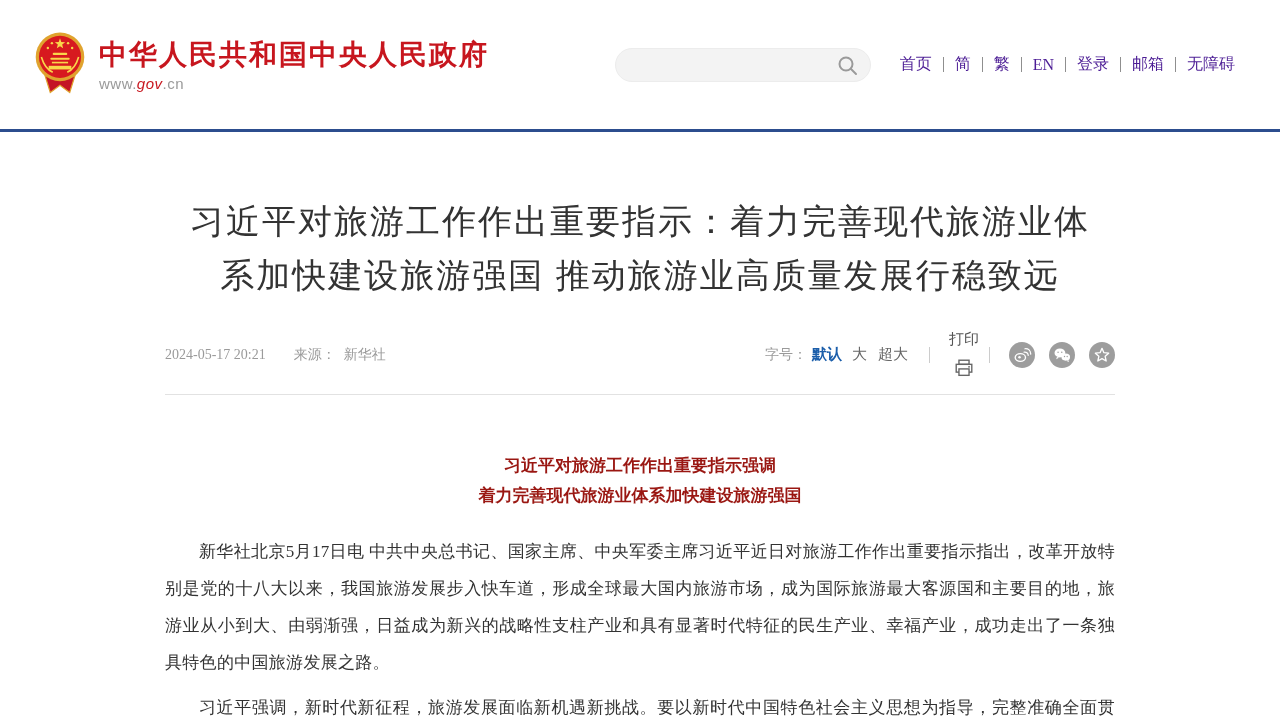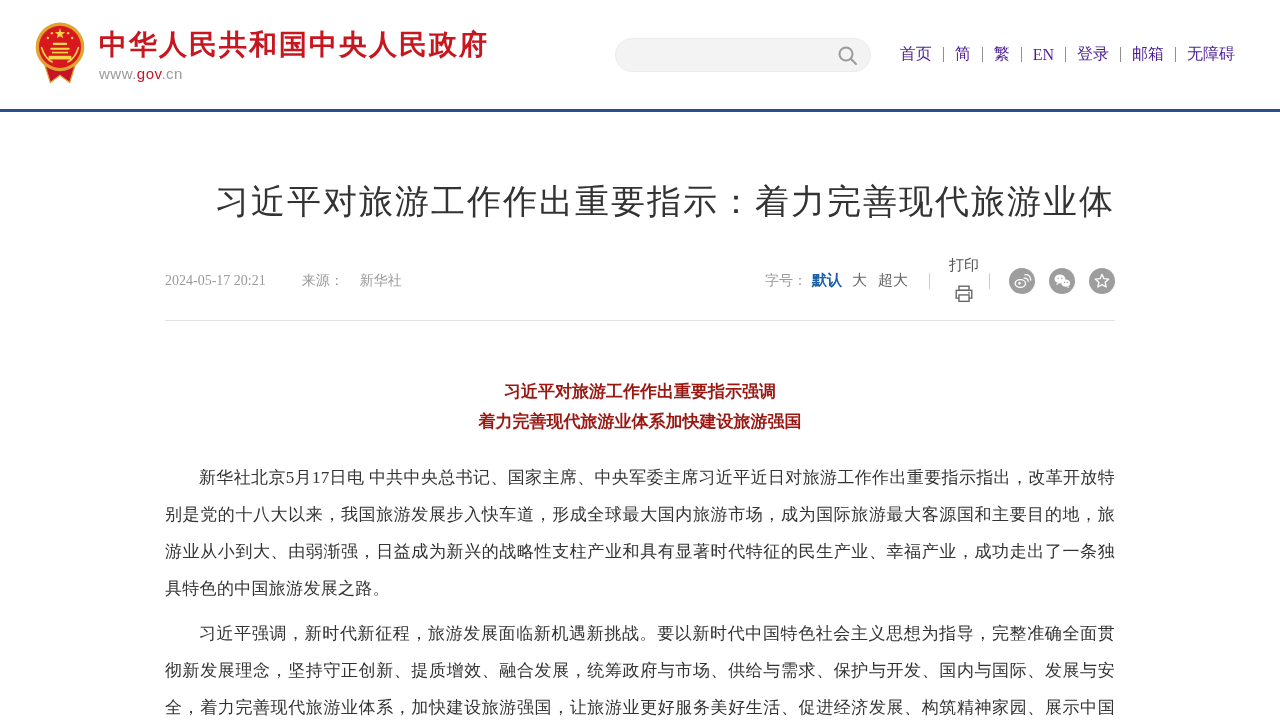--- a/index.html
+++ b/index.html
@@ -1,47 +1,47 @@
 <!DOCTYPE html>
 <html style="--brand-red: #c7161e; --header-border-blue: #2c4d8e; --link-blue: #1b5eaa; --lede-maroon: #9a1712; --body-text: #333333; --meta-gray: #9a9a9a;"><head>
 <meta charset="utf-8">
 <style>
   * { margin:0; padding:0; box-sizing:border-box; }
   html,body { width:1280px; height:720px; overflow:hidden; background:#fff;
               font-family:"Liberation Sans","DejaVu Sans",sans-serif; color:#333; }
 
   
-  .header { height:112px; display:flex; align-items:center; padding:6px 34px;
+  .header { height:132px; display:flex; align-items:center; padding:6px 34px;
             border-bottom:3px solid var(--header-border-blue,#2c4d8e); background:#fff; }
   .logo-wrap { display:flex; align-items:center; gap:13px; cursor:pointer; }
   .site-text { display:flex; flex-direction:column; justify-content:center; }
   .site-name { font-size:28px; font-weight:bold; letter-spacing:2px;
                color:var(--brand-red,#c7161e); line-height:34px; }
   .site-url { font-size:15px; color:#9a9a9a; margin-top:3px; letter-spacing:.5px; }
-  .site-url .gov { color:var(--brand-red,#c7161e); }
+  .site-url .gov { color:var(--brand-red,#c7161e);font-style:italic; }
 
   .search-box { margin-left:auto; width:256px; height:34px; background:#f3f3f3;
                 border:1px solid #ececec; border-radius:17px; position:relative; }
   .search-input { width:100%; height:100%; border:none; outline:none; background:transparent;
                   padding:0 42px 0 16px; font-size:14px; border-radius:17px; }
   .search-icon { position:absolute; right:10px; top:5px; cursor:pointer; }
 
   .nav { display:flex; align-items:center; margin-left:18px; font-size:16px; color:#4c1d95;
          font-family:"Liberation Serif","DejaVu Serif",serif; }
   .nav-item { padding:0 11px; white-space:nowrap; cursor:pointer; }
   .nav-sep { width:1px; height:15px; background:#8f8f8f; }
 
   
   .main { width:950px; margin:0 auto; }
-  .article-title { margin-top:62px; text-align:right; font-size:34px; line-height:54px;
+  .article-title { margin-top:62px; text-align:center; font-size:34px; line-height:54px;
                    font-weight:400; color:#333; letter-spacing:2px; }
 
   .meta-row { margin-top:28px; display:flex; align-items:center; justify-content:space-between;
               padding-bottom:15px; border-bottom:1px solid #e2e2e2; }
-  .meta-left { display:flex; align-items:center; gap:16px; color:var(--meta-gray,#9a9a9a);
+  .meta-left { display:flex; align-items:center; gap:8px; color:var(--meta-gray,#9a9a9a);
                font-size:14px; font-family:"Liberation Serif","DejaVu Serif",serif; }
   .meta-date { margin-right:20px; }
   .meta-right { display:flex; align-items:center; font-size:15px; color:#666;
                 font-family:Liberation Serif, serif;text-align:center; }
   .fs-label { color:var(--meta-gray,#9a9a9a); font-size:14px; }
   .fs-default { color:var(--link-blue,#1b5eaa); font-weight:bold; margin:0 10px 0 5px; cursor:pointer; }
   .fs-opt { margin-right:11px; cursor:pointer; }
   .meta-sep { width:1px; height:16px; background:#ccc; margin:0 19px 0 10px; }
   .print-btn { display:flex; align-items:center; gap:8px; color:#555; cursor:pointer;flex-direction:column; }
   .share-icons { display:flex; gap:14px; align-items:center; }
@@ -104,20 +104,21 @@
     <span class="nav-item">邮箱</span>
     <span class="nav-sep"></span>
     <span class="nav-item">无障碍</span>
   </div>
 </div>
 
 <div class="main">
 
   <div class="article-title">
     <div>习近平对旅游工作作出重要指示：着力完善现代旅游业体</div>
+    <div>系加快建设旅游强国 推动旅游业高质量发展行稳致远</div>
   </div>
 
   <div class="meta-row">
     <div class="meta-left">
       <span class="meta-date">2024-05-17 20:21</span>
       <span>来源：</span>
       <span>新华社</span>
     </div>
 
     <div class="meta-right">

